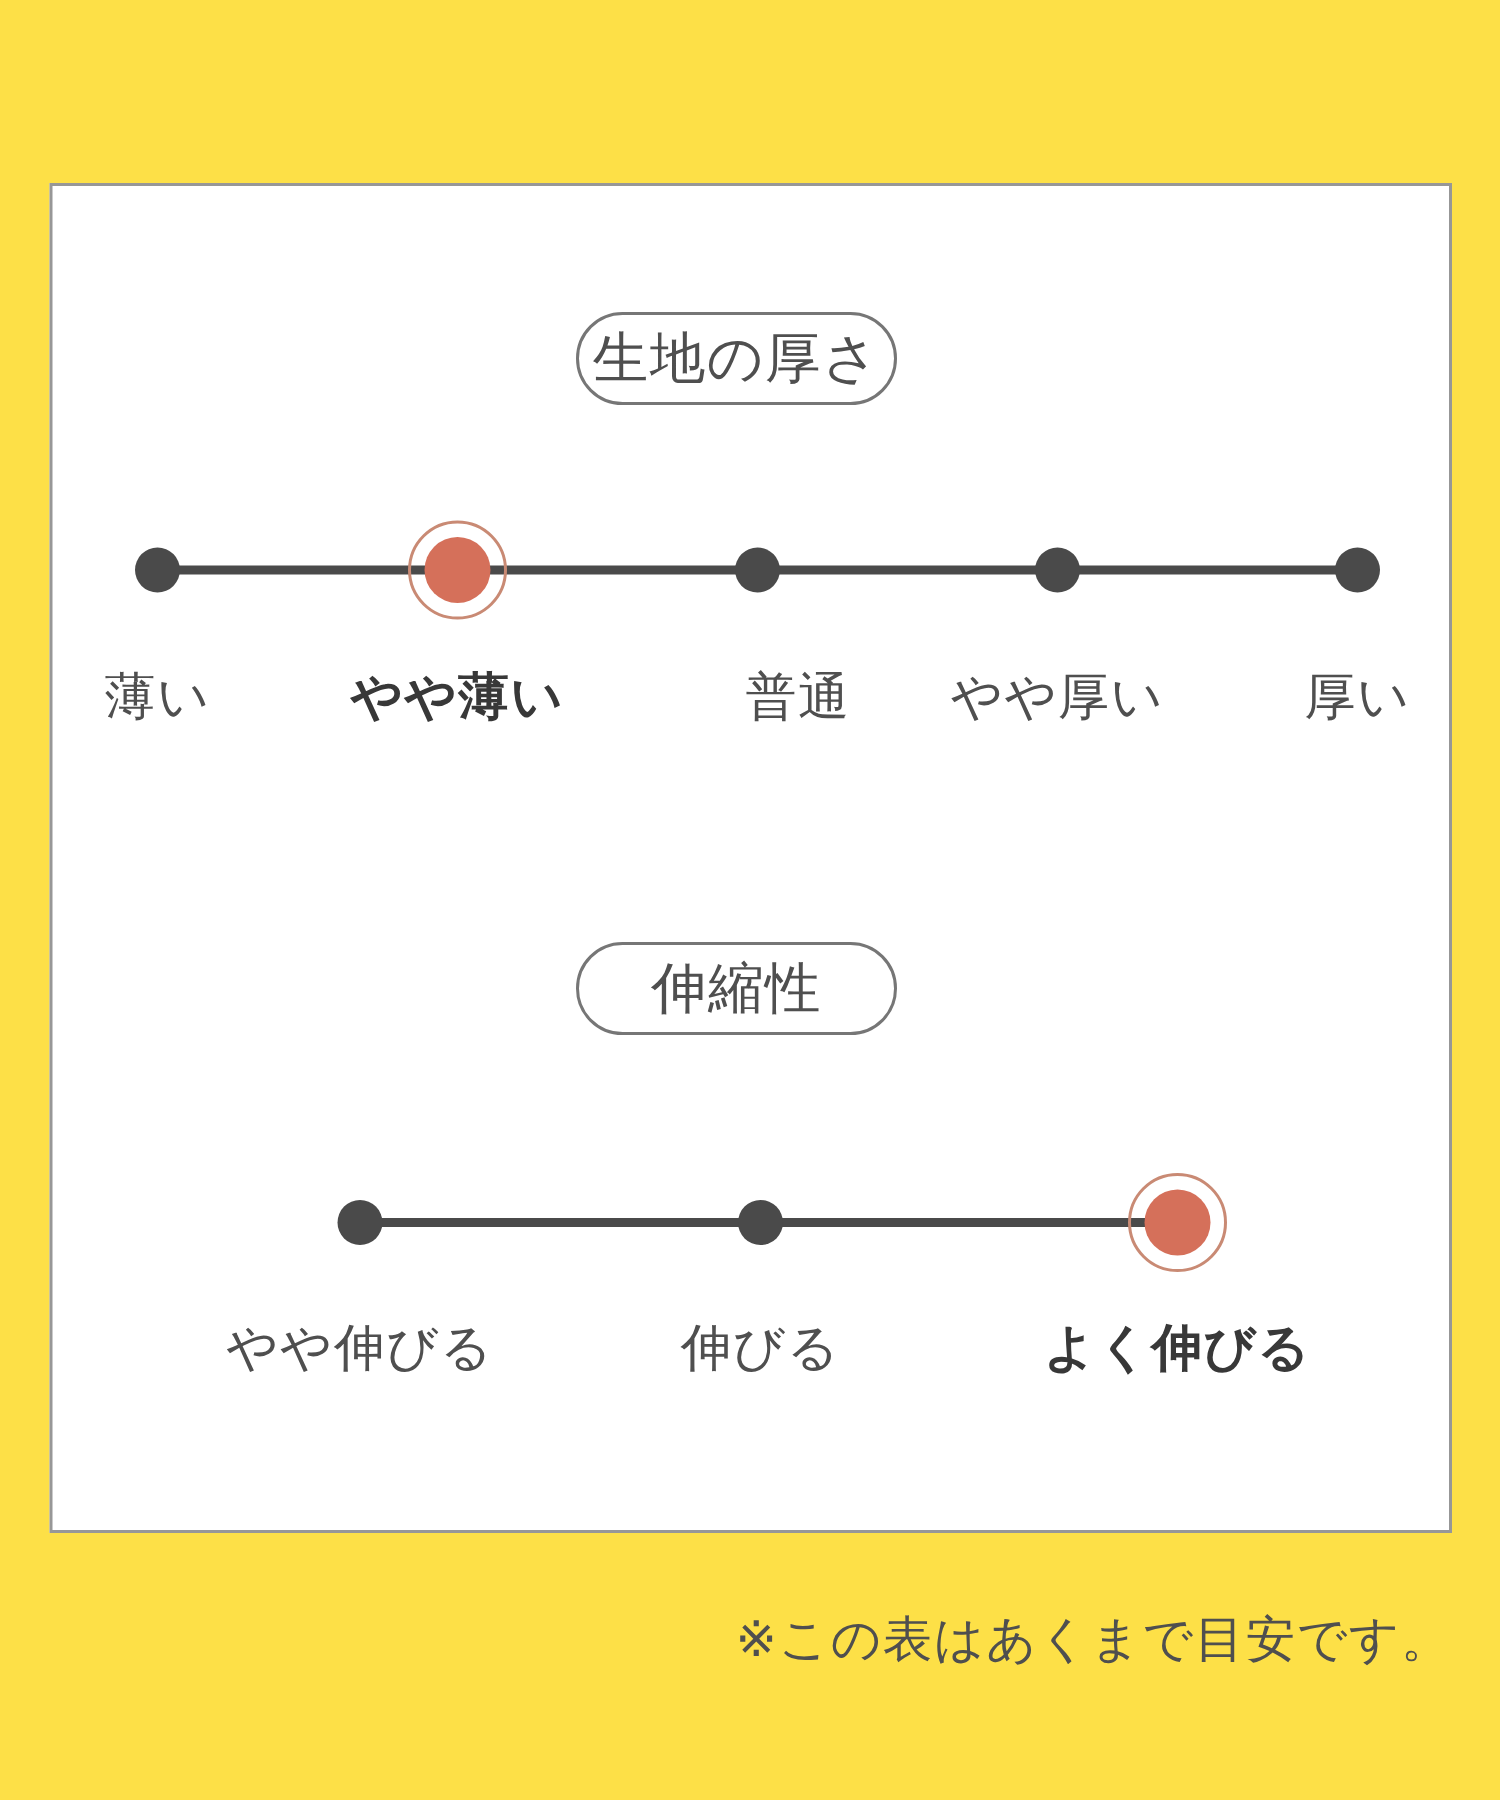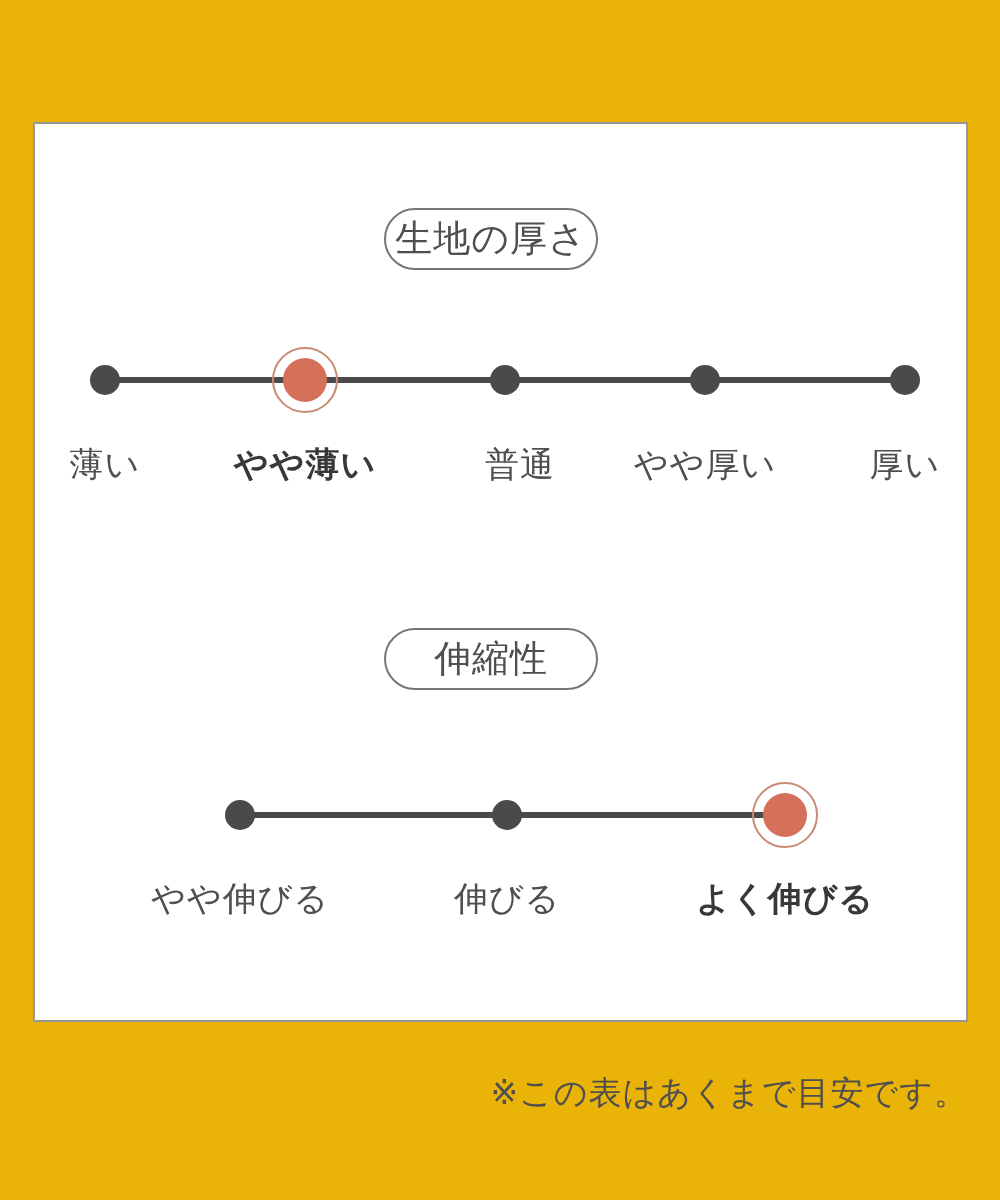--- a/index.html
+++ b/index.html
@@ -1,21 +1,21 @@
 <!DOCTYPE html>
 <html><head>
 <meta charset="utf-8">
 <style>
   * { margin: 0; padding: 0; box-sizing: border-box; }
   html, body { background: #ffffff; }
   body {
     font-family: "Liberation Sans", "DejaVu Sans", sans-serif;
     width: 1000px; height: 1200px; position: relative; overflow: hidden;
   }
-  .canvas { position: absolute; left: 0; top: 0; width: 1000px; height: 1200px; background: #eab308; }
+  .canvas { position: absolute; left: 0; top: 0; width: 1000px; height: 1200px; background: #fde047; }
 
   .spec-box {
     position: absolute; left: 33px; top: 122px; width: 935px; height: 900px;
     border: 2px solid #979797; background: #ffffff;
   }
 
   .pill {
     position: absolute; left: 456px; transform: translateX(-50%);
     width: 214px; height: 62px;
     border: 2px solid #767676; border-radius: 32px;
@@ -74,21 +74,21 @@
       <div class="dot" style="left:70px; top:256px;"></div>
       <div class="sel" style="left:270px; top:256px;">
         <div class="sel-inner"></div>
       </div>
       <div class="dot" style="left:470px; top:256px;"></div>
       <div class="dot" style="left:670px; top:256px;"></div>
       <div class="dot" style="left:870px; top:256px;"></div>
 
       <span class="lbl" style="left:70px;">薄い</span>
       <span class="lbl bold" style="left:270px;">やや薄い</span>
-      <span class="lbl" style="left:485px;">普通</span>
+      <span class="lbl" style="left:497px;">普通</span>
       <span class="lbl" style="left:670px;font-family:Liberation Serif, serif;">やや厚い</span>
       <span class="lbl" style="left:870px;">厚い</span>
     </div>
 
     <div class="pill p2">
       <span>伸縮性</span>
     </div>
 
     <div class="track t2"></div>
 

